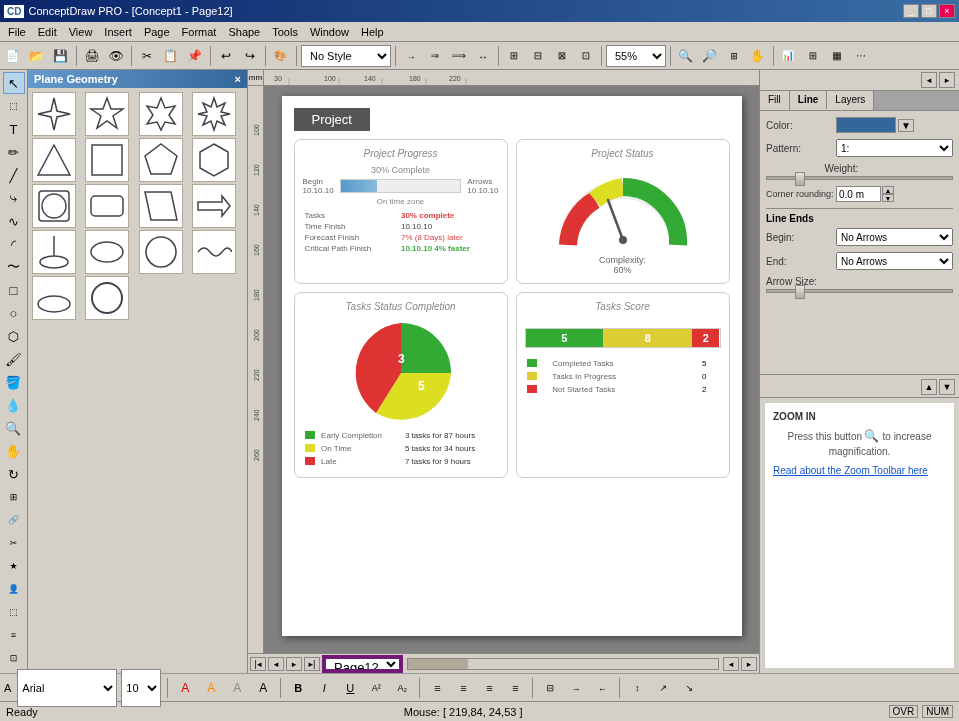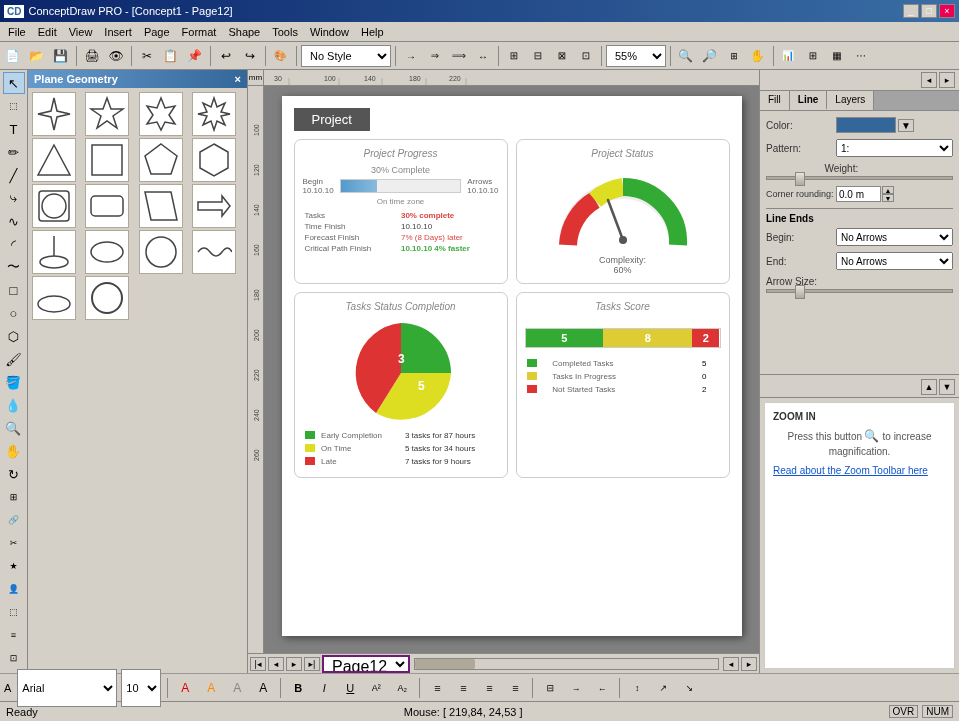--- a/index.html
+++ b/index.html
@@ -538,21 +538,21 @@
           </div>
         </div>
       </div>
     </div>
 
     <div id="canvas-bottom" style="height:20px; background:#d4d0c8; border-top:1px solid #888; display:flex; align-items:center; gap:2px; padding:0 2px;">
       <div class="nav-arrow">|◂</div>
       <div class="nav-arrow">◂</div>
       <div class="nav-arrow">▸</div>
       <div class="nav-arrow">▸|</div>
-      <select class="page-tab active" style="height:18px; font-size:16px; border:2px solid #701a75; background:white; padding:0 4px;">
+      <select class="page-tab active" style="height:18px; font-size:13px; border:4px solid #701a75; background:white; padding:0 4px;">
         <option>Page12</option>
       </select>
       <div style="flex:1; height:12px; background:#d4d0c8; margin:0 2px; border:1px solid #888; position:relative;">
         <div style="position:absolute; left:0; width:60px; height:100%; background:#b0a898; border-radius:2px;"></div>
       </div>
       <div class="nav-arrow">◂</div>
       <div class="nav-arrow">▸</div>
     </div>
   </div>
 

